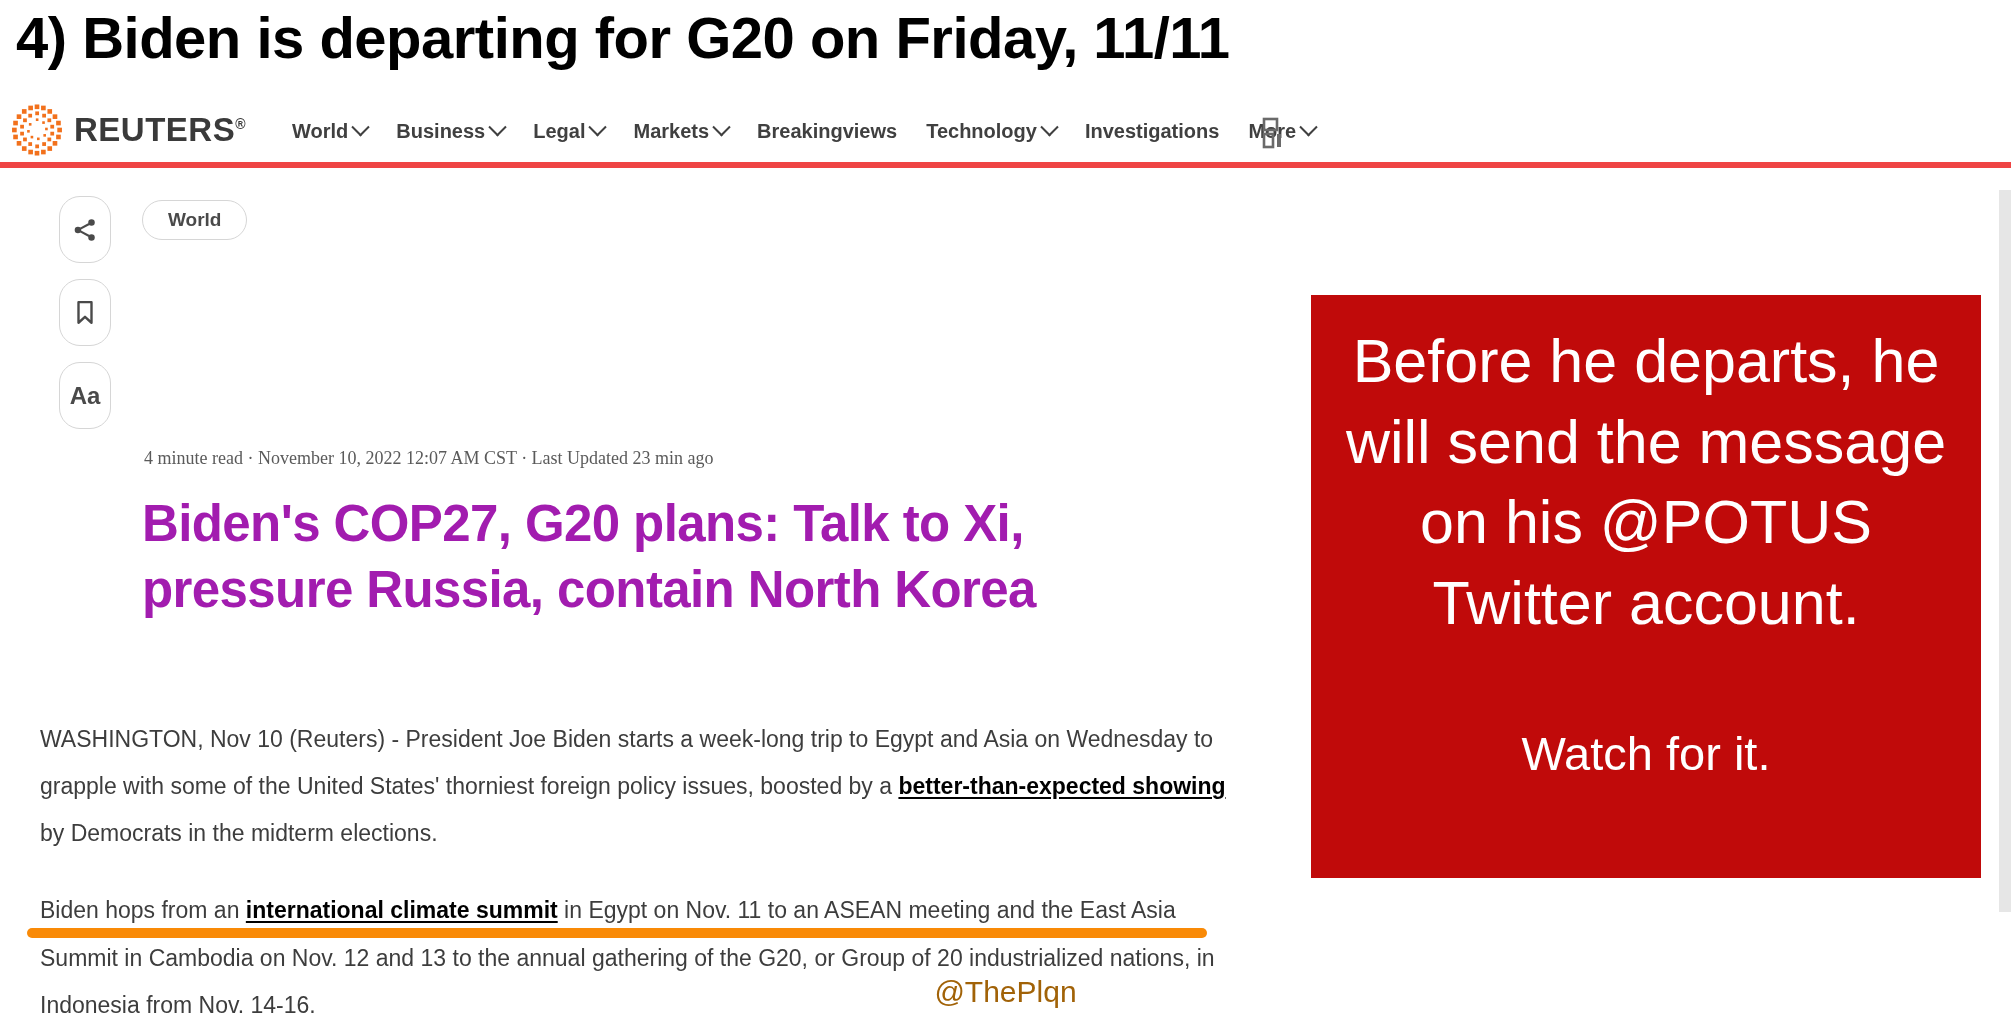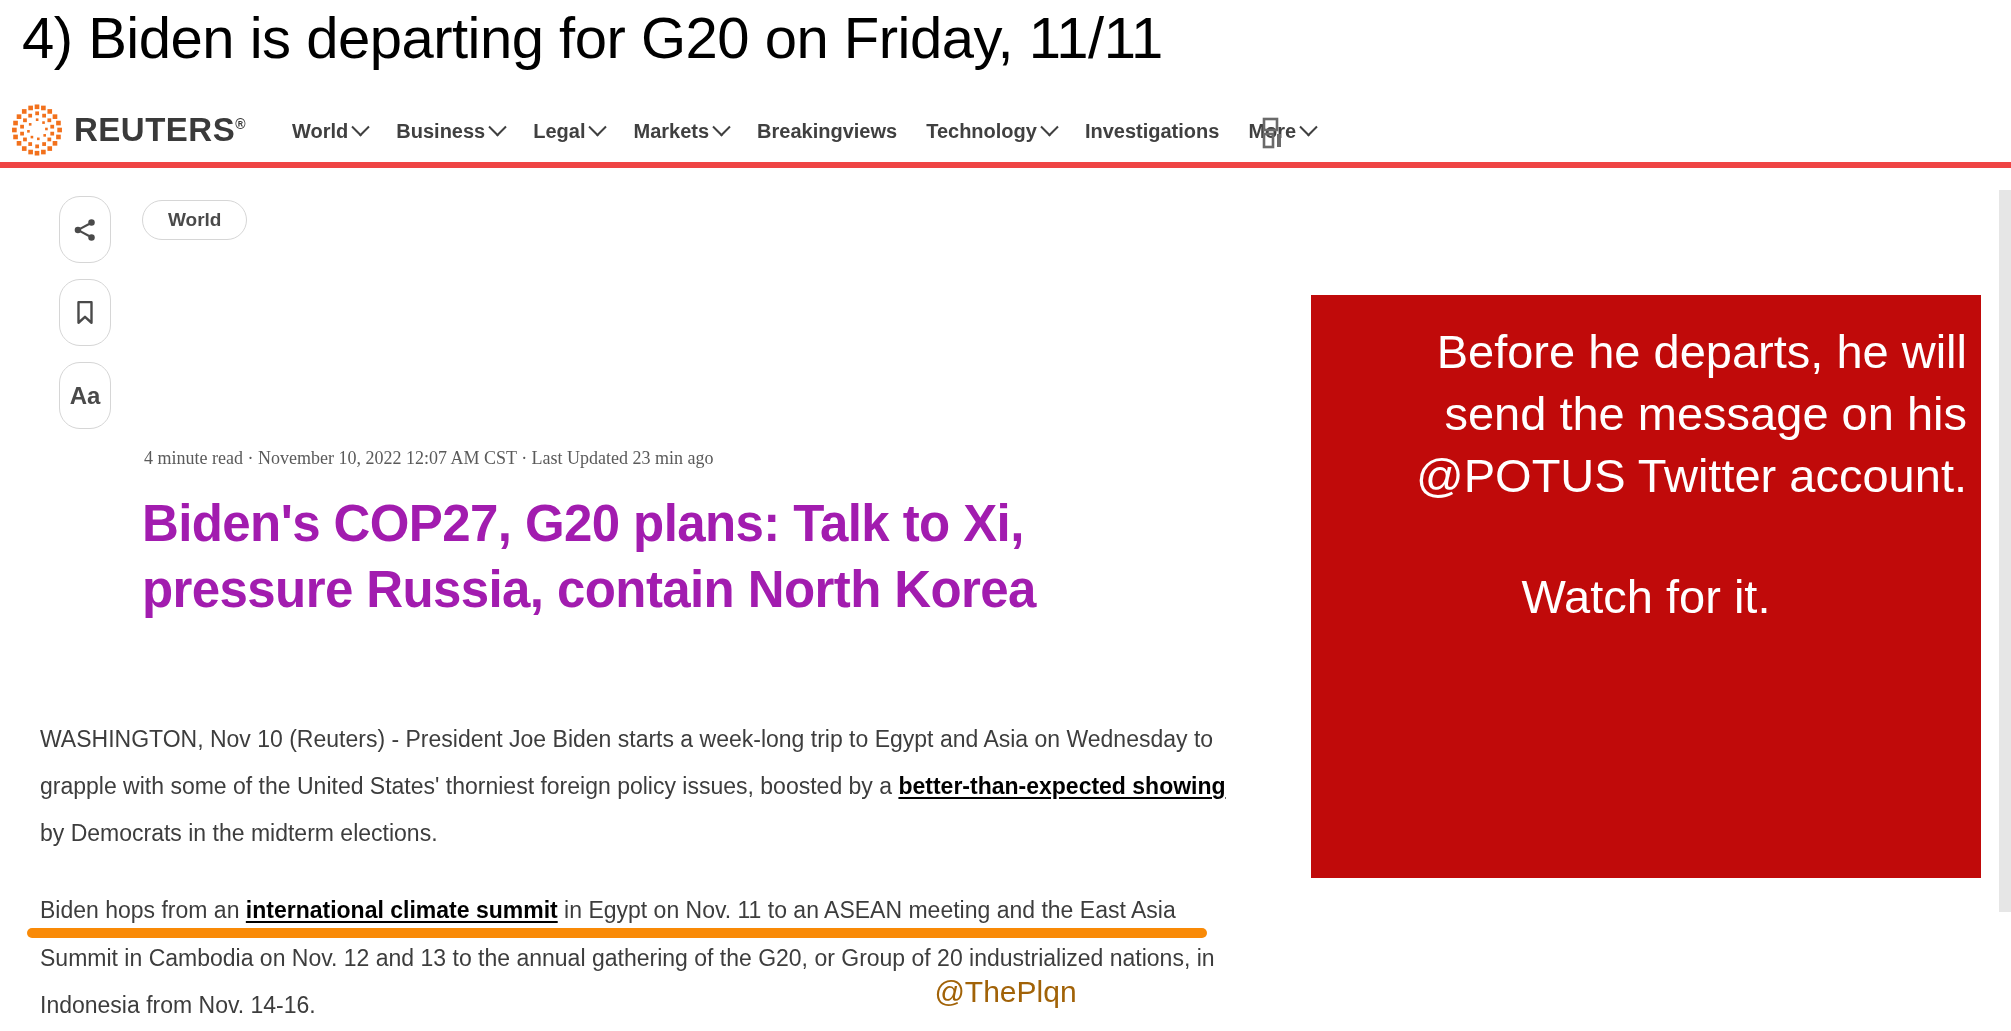--- a/index.html
+++ b/index.html
@@ -12,24 +12,24 @@
     height: 1031px;
     position: relative;
     overflow: hidden;
     font-family: "Liberation Sans", sans-serif;
     -webkit-font-smoothing: antialiased;
   }
 
   
   .slide-title {
     position: absolute;
-    left: 22px;
+    left: 16px;
     top: 4px;
     font-size: 58px;
-    font-weight: 400;
+    font-weight: 700;
     color: #000000;
     letter-spacing: -0.5px;
     white-space: nowrap;
     font-family: "Liberation Sans", sans-serif;
   }
 
   
   .reuters-shot {
     position: absolute;
     left: 0;
@@ -225,32 +225,32 @@
     background: #c00a0a;
     color: #ffffff;
     display: flex;
     flex-direction: column;
     align-items: center;
     justify-content: flex-start;
     padding-top: 26px;
     box-sizing: border-box;
   }
   .callout-main {
-    font-size: 47px;
+    font-size: 61px;
     line-height: 1.32;
-    text-align: right;
+    text-align: center;
     font-weight: 400;
     font-family: "Liberation Sans", sans-serif;
     padding: 0 14px;
   }
   .callout-tail {
     font-size: 47px;
     text-align: center;
     font-weight: 400;
-    margin-top: 62px;
+    margin-top: 83px;
     font-family: "Liberation Sans", sans-serif;
   }
 
   
   .right-strip {
     position: absolute;
     right: 0;
     top: 95px;
     width: 12px;
     height: 722px;

